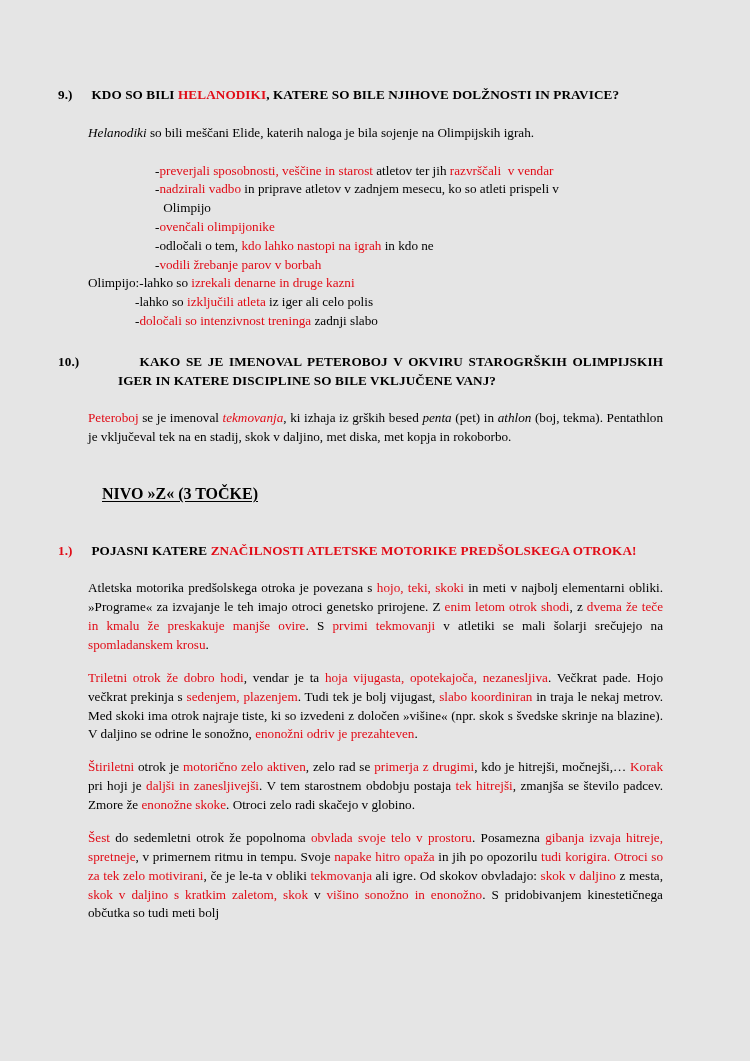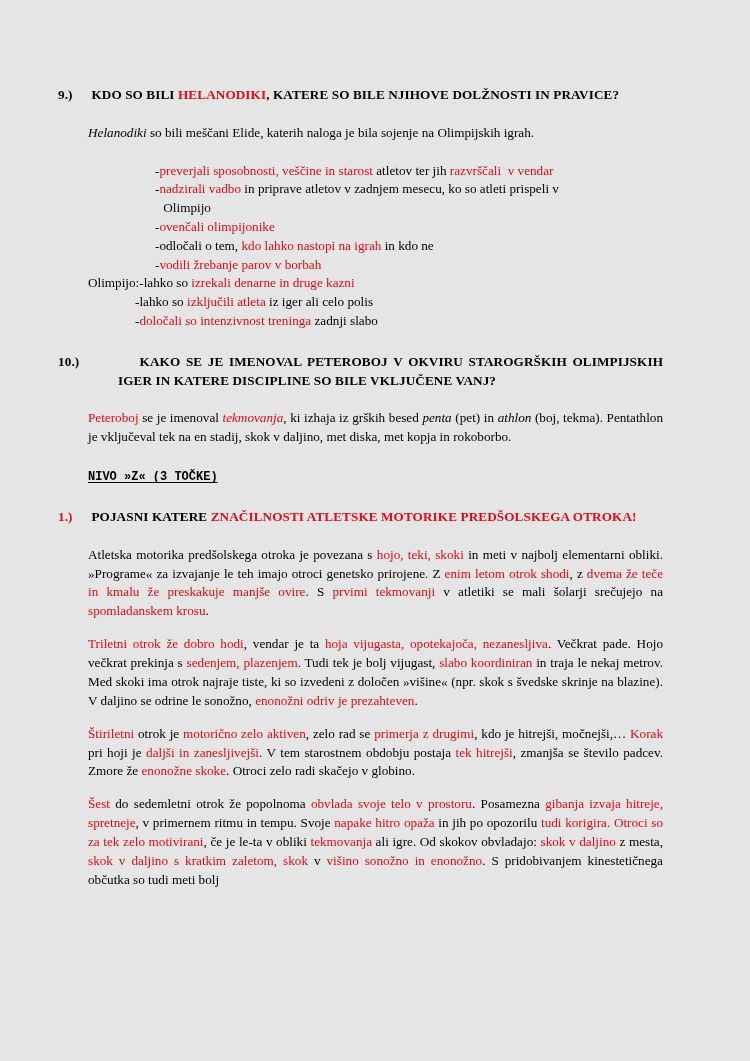--- a/index.html
+++ b/index.html
@@ -68,24 +68,23 @@
     display: block;
     white-space: pre-wrap;
   }
   .ind-duties { padding-left: 67px; }
   .ind-duties-cont { padding-left: 72px; }
   .ind-rights { padding-left: 47px; }
 
   
   .sect {
     font-weight: bold;
-    font-size: 12px;
+    font-size: 16px;
     line-height: 1.4;
-    margin: 0;
-    font-family: Liberation Mono, monospace;
+    margin: 14px;
   }
   .sect span.u {
     text-decoration: underline;
     text-underline-offset: 2px;
   }
 
   i { font-style: italic; }
   .nowrap-gap { white-space: pre; }
 </style>
 </head>

